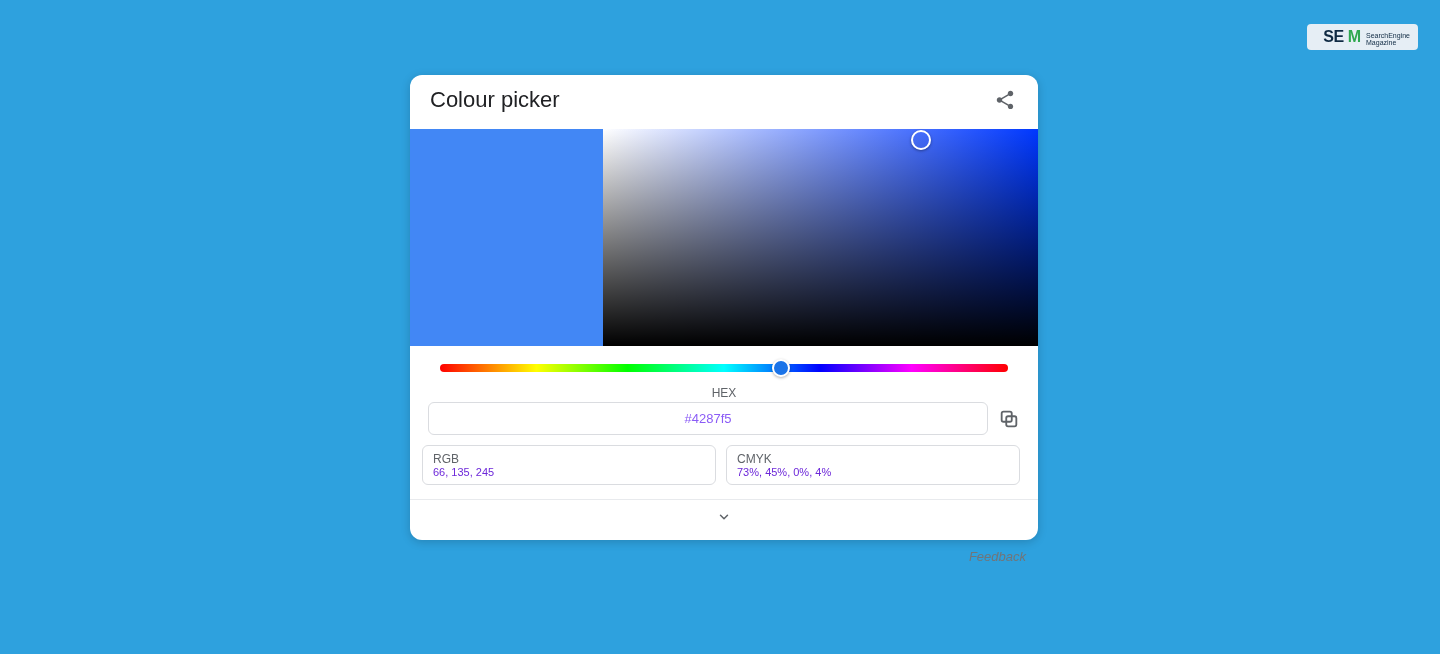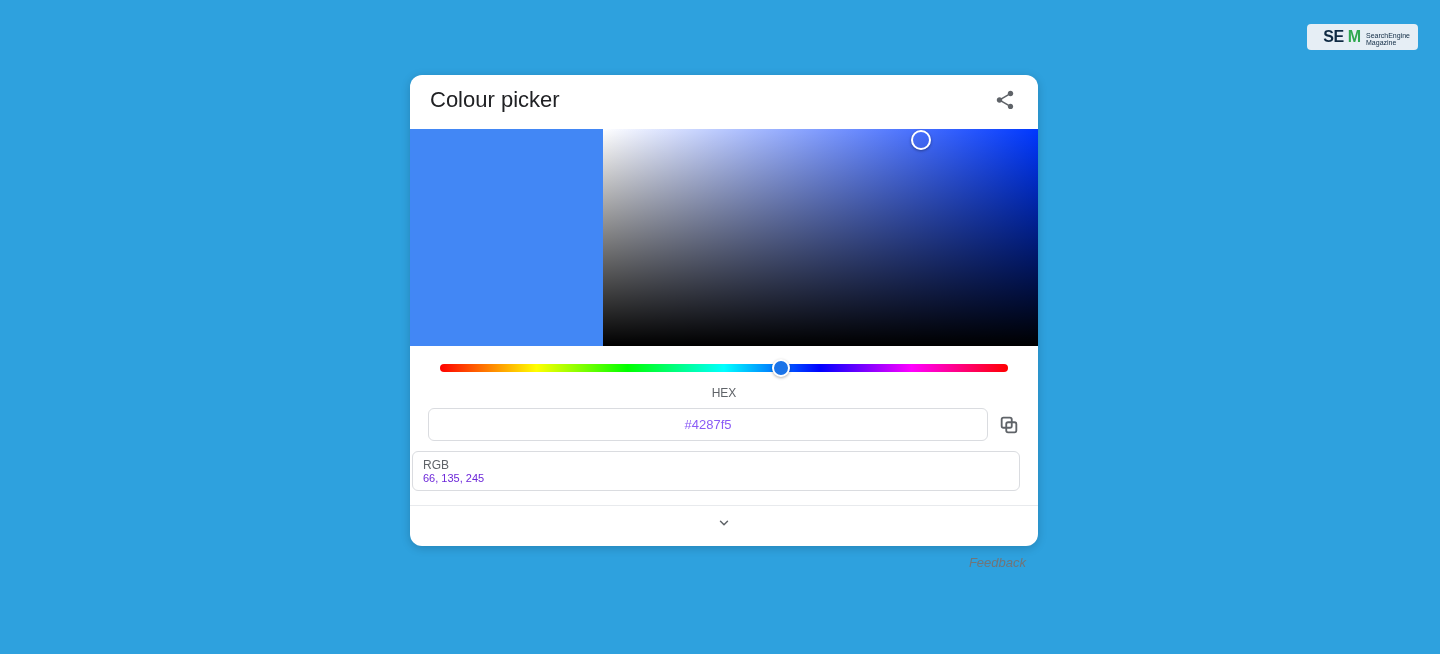--- a/index.html
+++ b/index.html
@@ -137,21 +137,21 @@
   }
 
   
   .hex-section {
     padding: 14px 18px 0 18px;
   }
   .hex-label {
     text-align: center;
     font-size: 12px;
     color: #5f6368;
-    margin-bottom: 8px;
+    margin-bottom: 2px;
   }
   .hex-row {
     display: flex;
     align-items: center;
     gap: 10px;
   }
   .hex-field {
     flex: 1;
     border: 1px solid #dadce0;
     border-radius: 6px;
@@ -166,21 +166,21 @@
     color: #5f6368;
     cursor: pointer;
     flex-shrink: 0;
   }
   .copy-icon svg { display:block; width:100%; height:100%; }
 
   
   .values-row {
     display: flex;
     gap: 10px;
-    padding: 10px 18px 14px 2px;
+    padding: 10px 18px 14px 12px;
   }
   .val-box {
     flex: 1;
     border: 1px solid #dadce0;
     border-radius: 6px;
     padding: 6px 10px 6px 10px;
   }
   .val-box .vb-label {
     font-size: 12px;
     color: #5f6368;
@@ -264,20 +264,24 @@
         </svg>
       </div>
     </div>
   </div>
 
   <div class="values-row">
     <div class="val-box">
       <div class="vb-label">RGB</div>
       <div class="vb-value">66, 135, 245</div>
     </div>
+    <div class="val-box">
+      <div class="vb-label">CMYK</div>
+      <div class="vb-value">73%, 45%, 0%, 4%</div>
+    </div>
   </div>
 
   <div class="expand-row">
     <span class="chevron">
       <svg viewBox="0 0 24 24" fill="none" stroke="currentColor" stroke-width="2.5" stroke-linecap="round" stroke-linejoin="round">
           <polyline points="6 9 12 15 18 9"></polyline>
         </svg>
     </span>
   </div>
 

